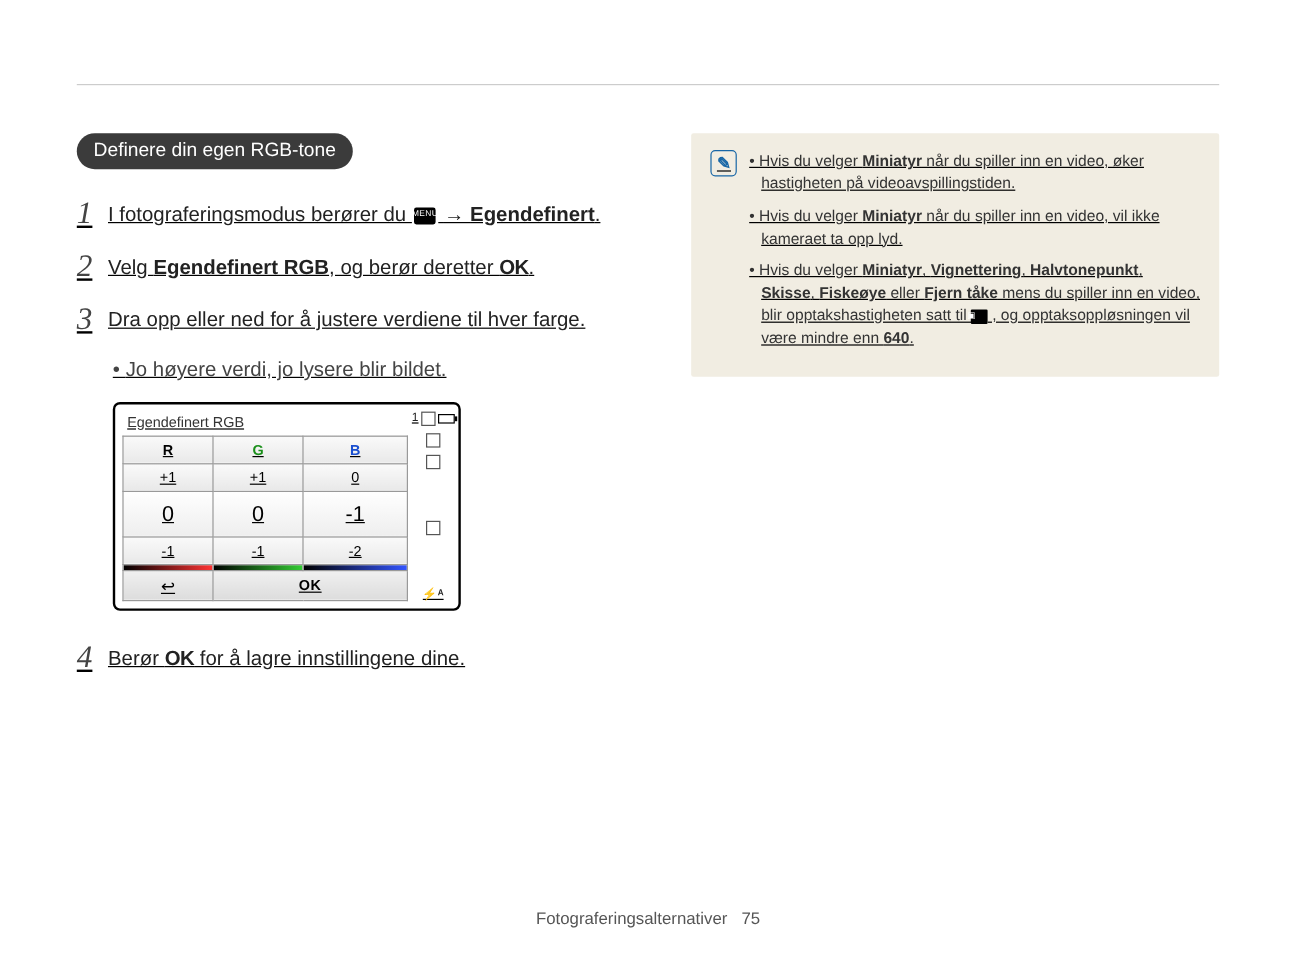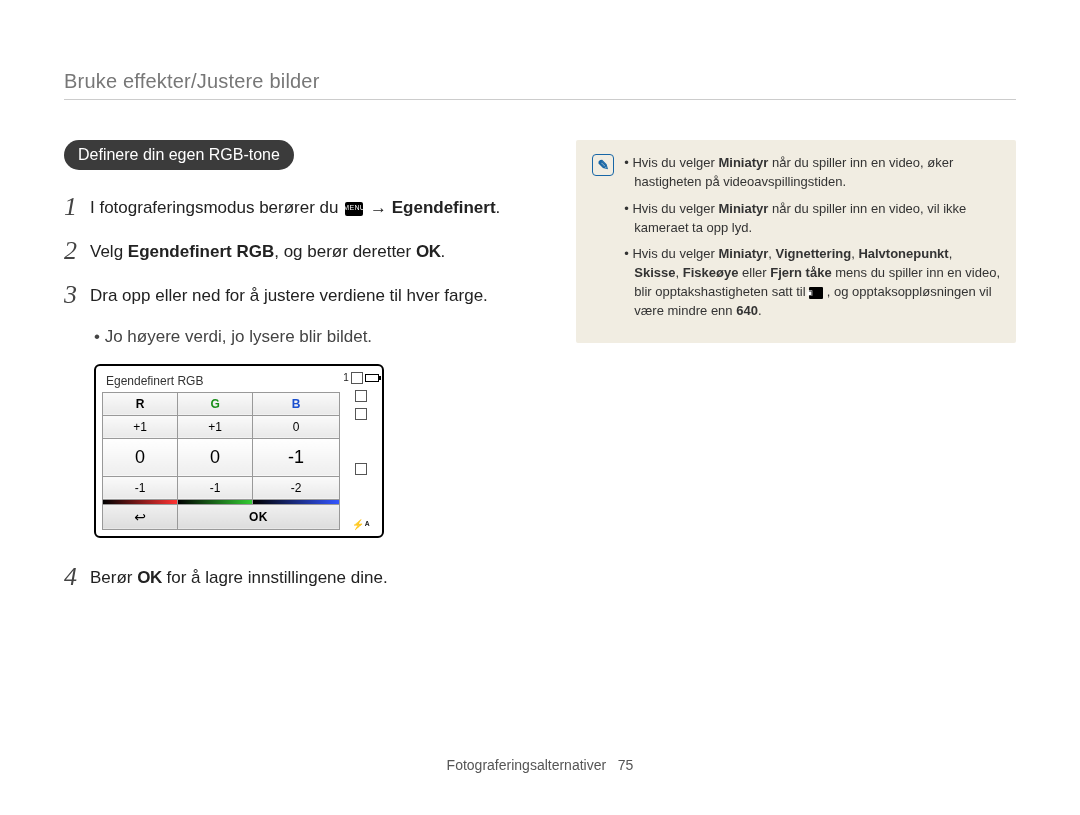--- a/index.html
+++ b/index.html
@@ -1,20 +1,20 @@
 <!DOCTYPE html>
 <html><head>
 <meta charset="utf-8">
 <style>
   * { box-sizing: border-box; margin: 0; padding: 0; }
   html, body { width: 1080px; height: 815px; background: #fff; font-family: Arial, Helvetica, sans-serif; color: #000; }
   .page { padding: 70px 64px 0 64px; }
   .breadcrumb { font-size: 20px; color: #777; font-weight: 300; letter-spacing: 0.2px; margin-bottom: 6px; }
   .hr { border: none; border-top: 1px solid #ccc; margin-bottom: 40px; }
-  .columns { display: flex; gap: 36px; }
+  .columns { display: flex; gap: 36px; text-decoration: underline; }
   .col-left { flex: 1 1 52%; }
   .col-right { flex: 1 1 48%; }
 
   .pill {
     display: inline-block;
     background: #3b3b3b;
     color: #fff;
     border-radius: 16px;
     padding: 6px 14px;
     font-size: 16px;
@@ -107,21 +107,20 @@
     width: 14px; height: 12px; background: #000; color: #fff;
     font-size: 7px; border-radius: 1px; vertical-align: middle;
   }
 
   .footer { text-align: center; font-size: 14px; color: #555; position: absolute; bottom: 42px; left: 0; right: 0; }
 </style>
 </head>
 <body>
 
 <div class="page">
-  <div class="breadcrumb">Bruke effekter/Justere bilder</div>
   <hr class="hr">
 
   <div class="columns">
 
     <div class="col-left">
       <div class="pill">Deﬁnere din egen RGB-tone</div>
 
       <ul class="steps">
 
         <li>

